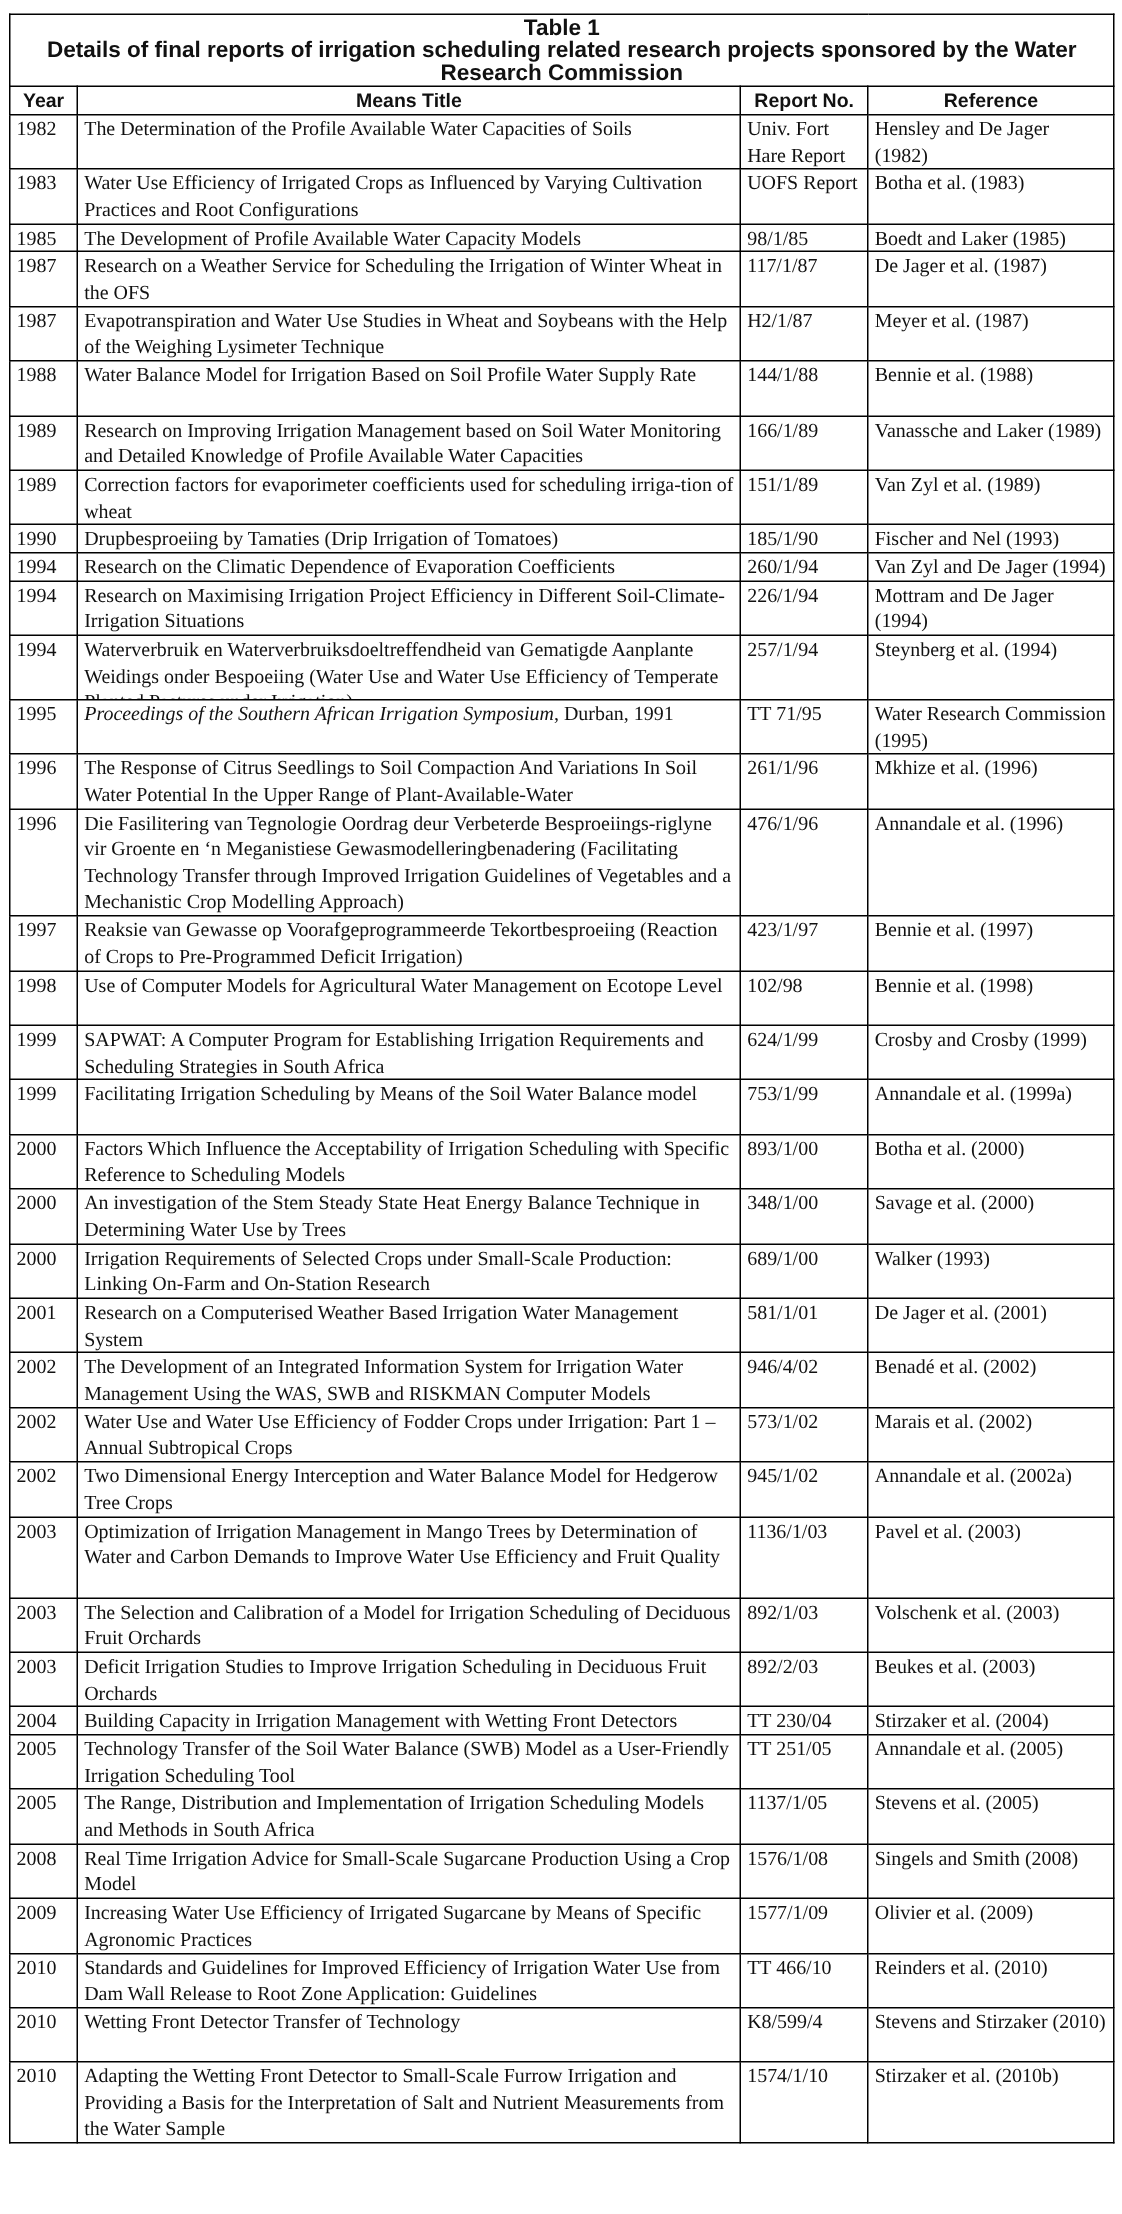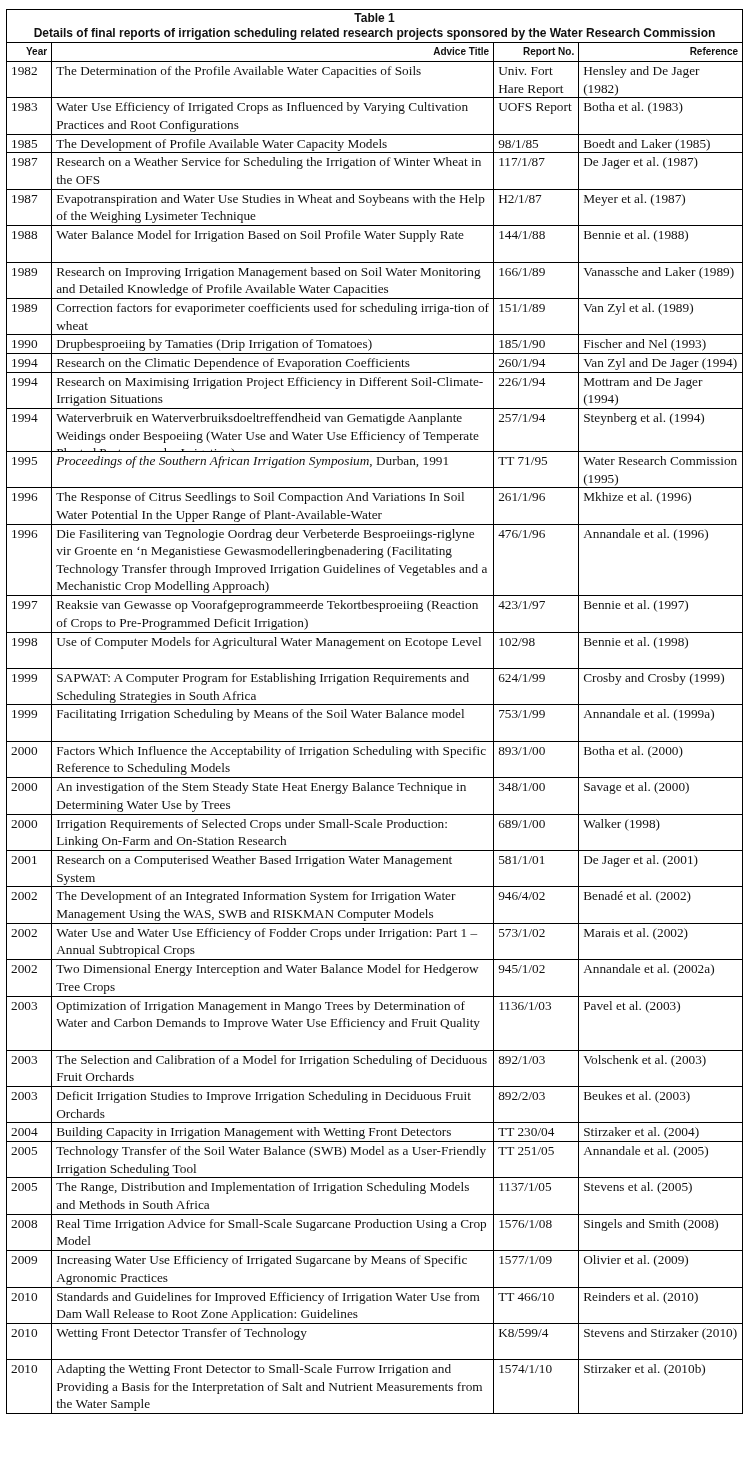--- a/index.html
+++ b/index.html
@@ -2,28 +2,28 @@
 <html><head>
 <meta charset="utf-8">
 <style>
   html, body { margin: 0; padding: 0; background: #ffffff; }
   body { width: 748px; height: 1476px; overflow: hidden; position: relative; }
   .wrap { position: absolute; left: 6px; top: 9px; width: 737px; }
   table { border-collapse: collapse; width: 737px; table-layout: fixed; }
   td, th { border: 1px solid #000; vertical-align: top; padding: 0 4px; }
   .caption-cell {
     font-family: "Liberation Sans", sans-serif;
-    font-size: 12px; font-weight: bold; color: #111;
+    font-size: 15px; font-weight: bold; color: #111;
     text-align: center; line-height: 15px; padding: 1px 2px 1px;
     border-bottom: 1px solid #000;
   }
   th {
     font-family: "Liberation Sans", sans-serif;
-    font-size: 10px; font-weight: bold; text-align: right; color: #111;
-    line-height: 16px; height: 16px; padding-top: 1px; padding-bottom: 1px; padding-left: 16px;
+    font-size: 13px; font-weight: bold; text-align: center; color: #111;
+    line-height: 16px; height: 16px; padding-top: 1px; padding-bottom: 1px;
   }
   td {
     font-family: "Liberation Serif", serif;
     font-size: 13.3px; color: #111; line-height: 17.6px;
     padding-top: 0px; padding-bottom: 0px;
   }
   td .c { min-height: 17.6px; }
   tr.r2 td .c { height: 35.4px; }
   tr.r1 td .c { height: 17.6px; }
   tr.r3 td .c { height: 53px; }
@@ -48,21 +48,21 @@
     </colgroup>
     <thead>
       <tr>
         <td colspan="4" class="caption-cell">
           <div>Table 1</div>
           <div>Details of final reports of irrigation scheduling related research projects sponsored by the Water Research Commission</div>
         </td>
       </tr>
       <tr>
         <th>Year</th>
-        <th>Advice Title</th>
+        <th>Means Title</th>
         <th>Report No.</th>
         <th>Reference</th>
       </tr>
     </thead>
     <tbody id="tbody">
         <tr class="r2">
           <td>
             <div class="c">1982</div>
           </td>
           <td>
@@ -359,21 +359,21 @@
           <td>
             <div class="c">2000</div>
           </td>
           <td>
             <div class="c">Irrigation Requirements of Selected Crops under Small-Scale Production: Linking On-Farm and On-Station Research</div>
           </td>
           <td>
             <div class="c">689/1/00</div>
           </td>
           <td>
-            <div class="c">Walker (1998)</div>
+            <div class="c">Walker (1993)</div>
           </td>
         </tr>
         <tr class="r2">
           <td>
             <div class="c">2001</div>
           </td>
           <td>
             <div class="c">Research on a Computerised Weather Based Irrigation Water Management System</div>
           </td>
           <td>

